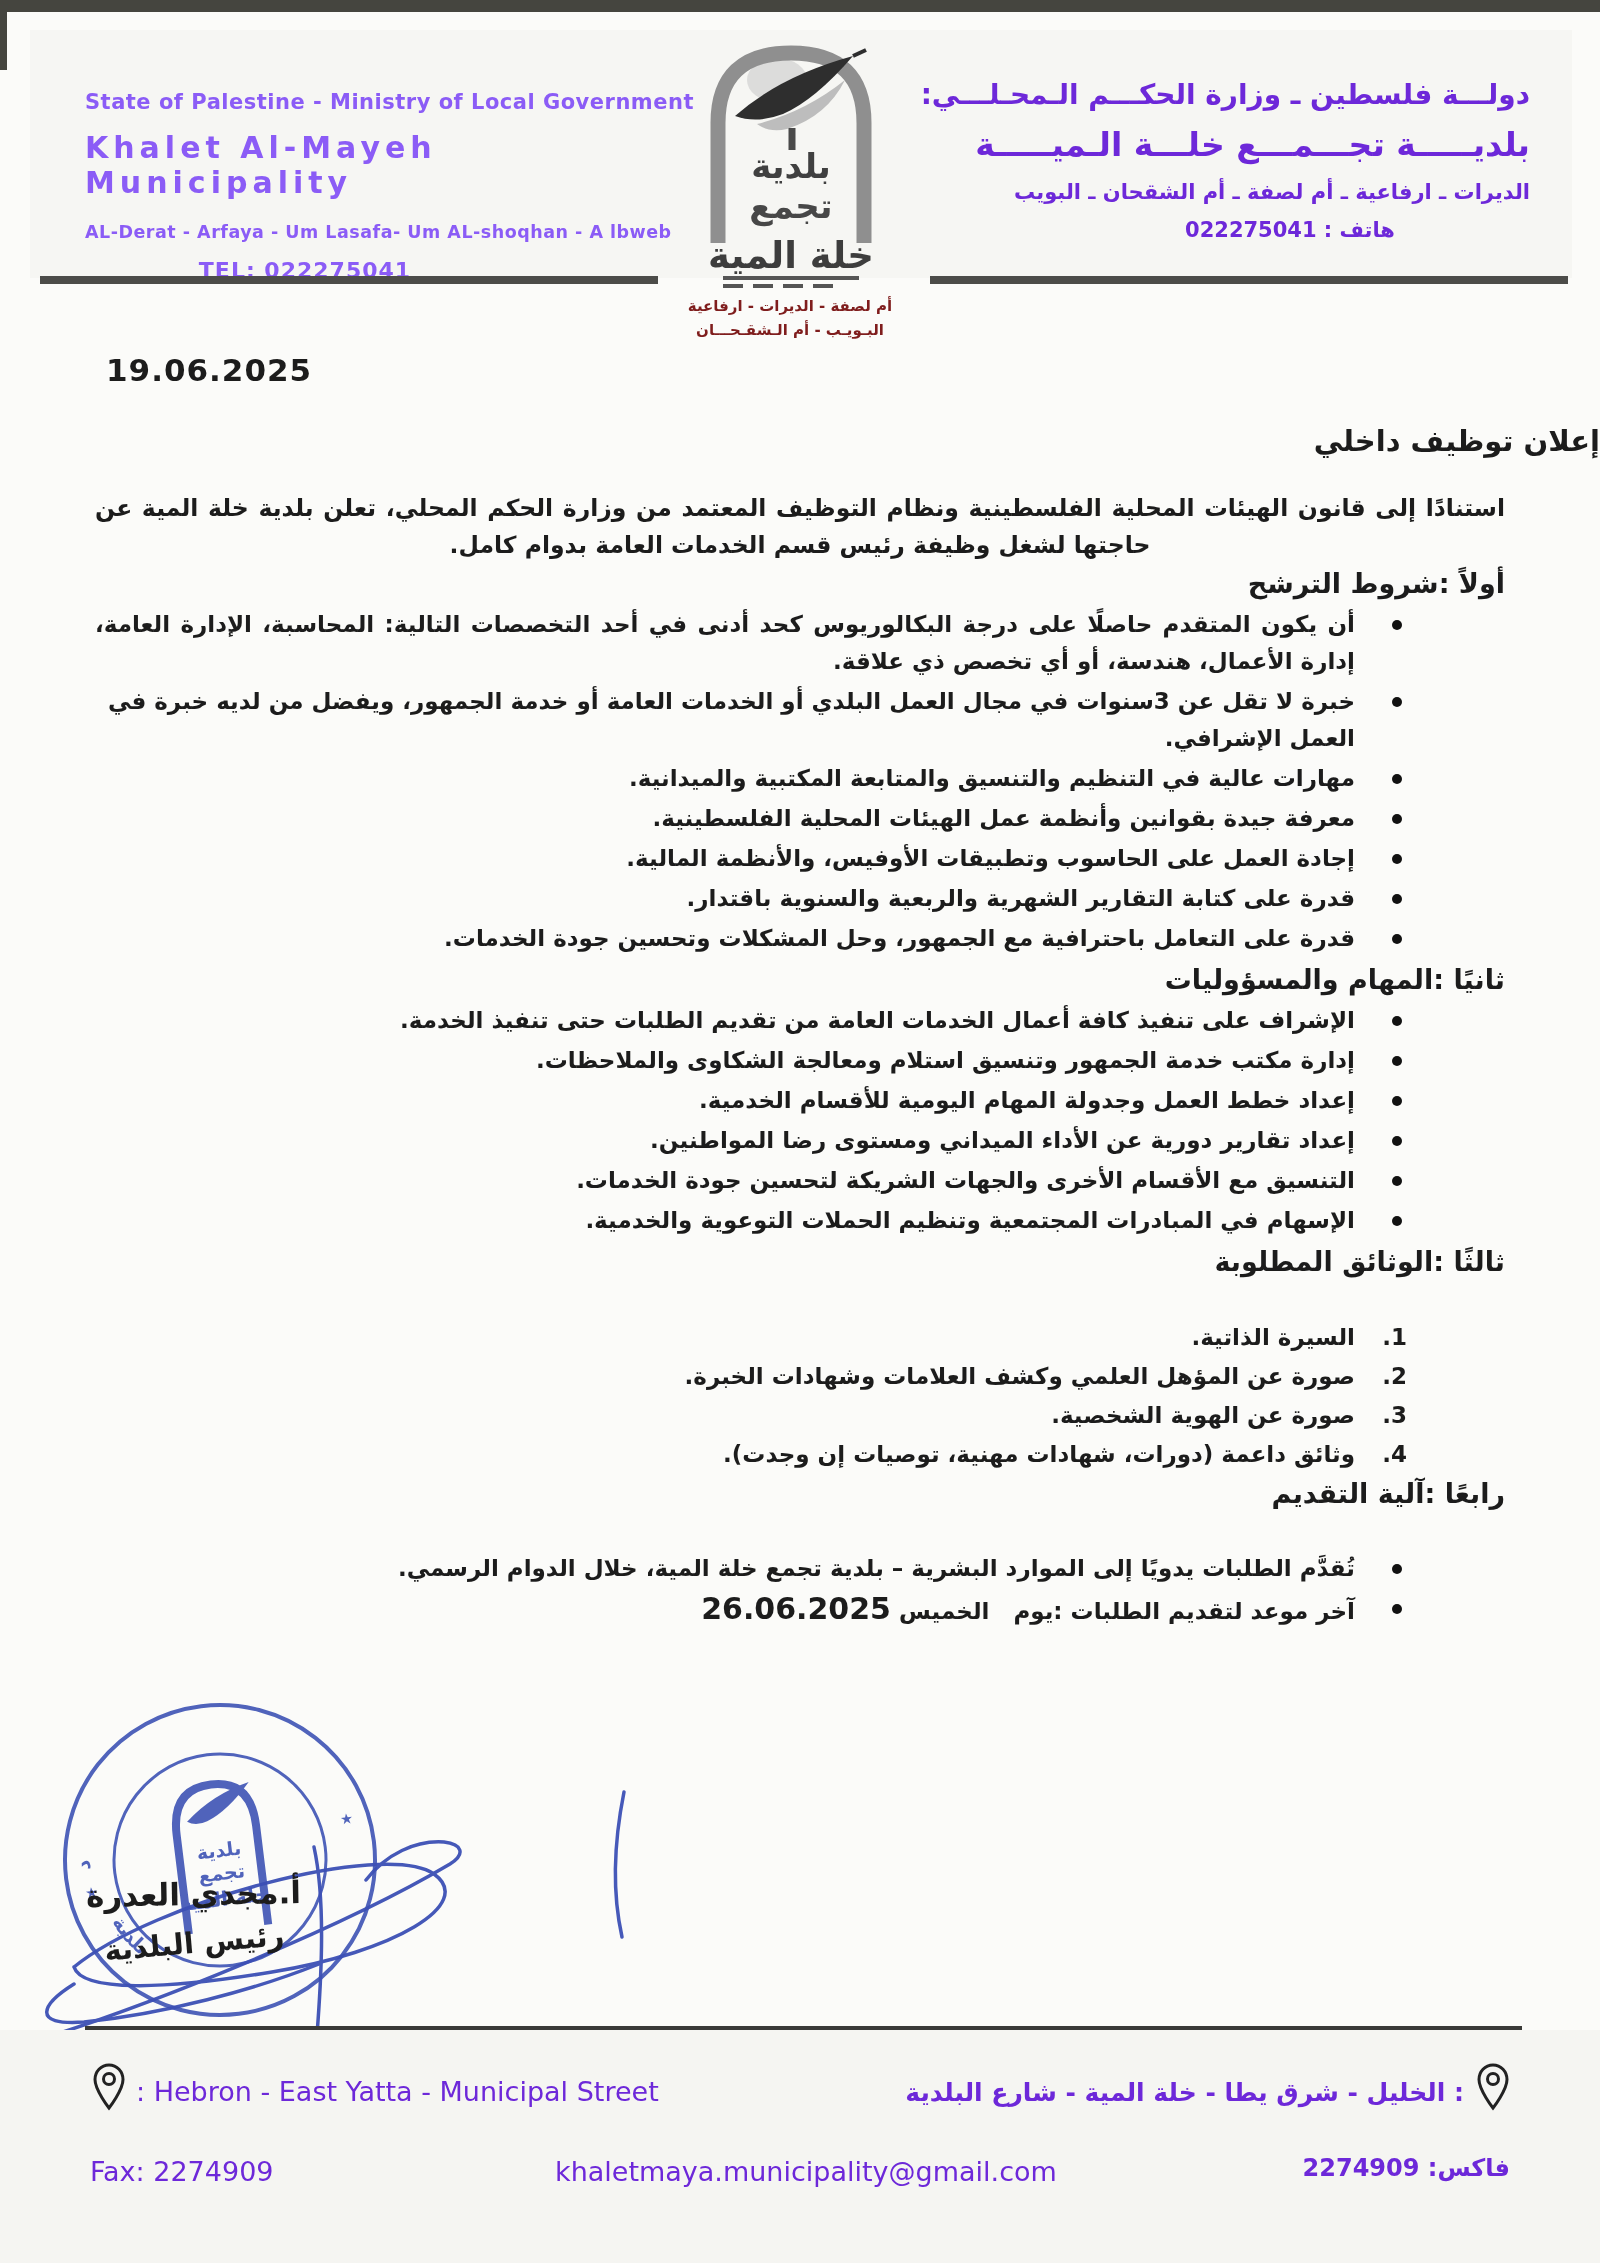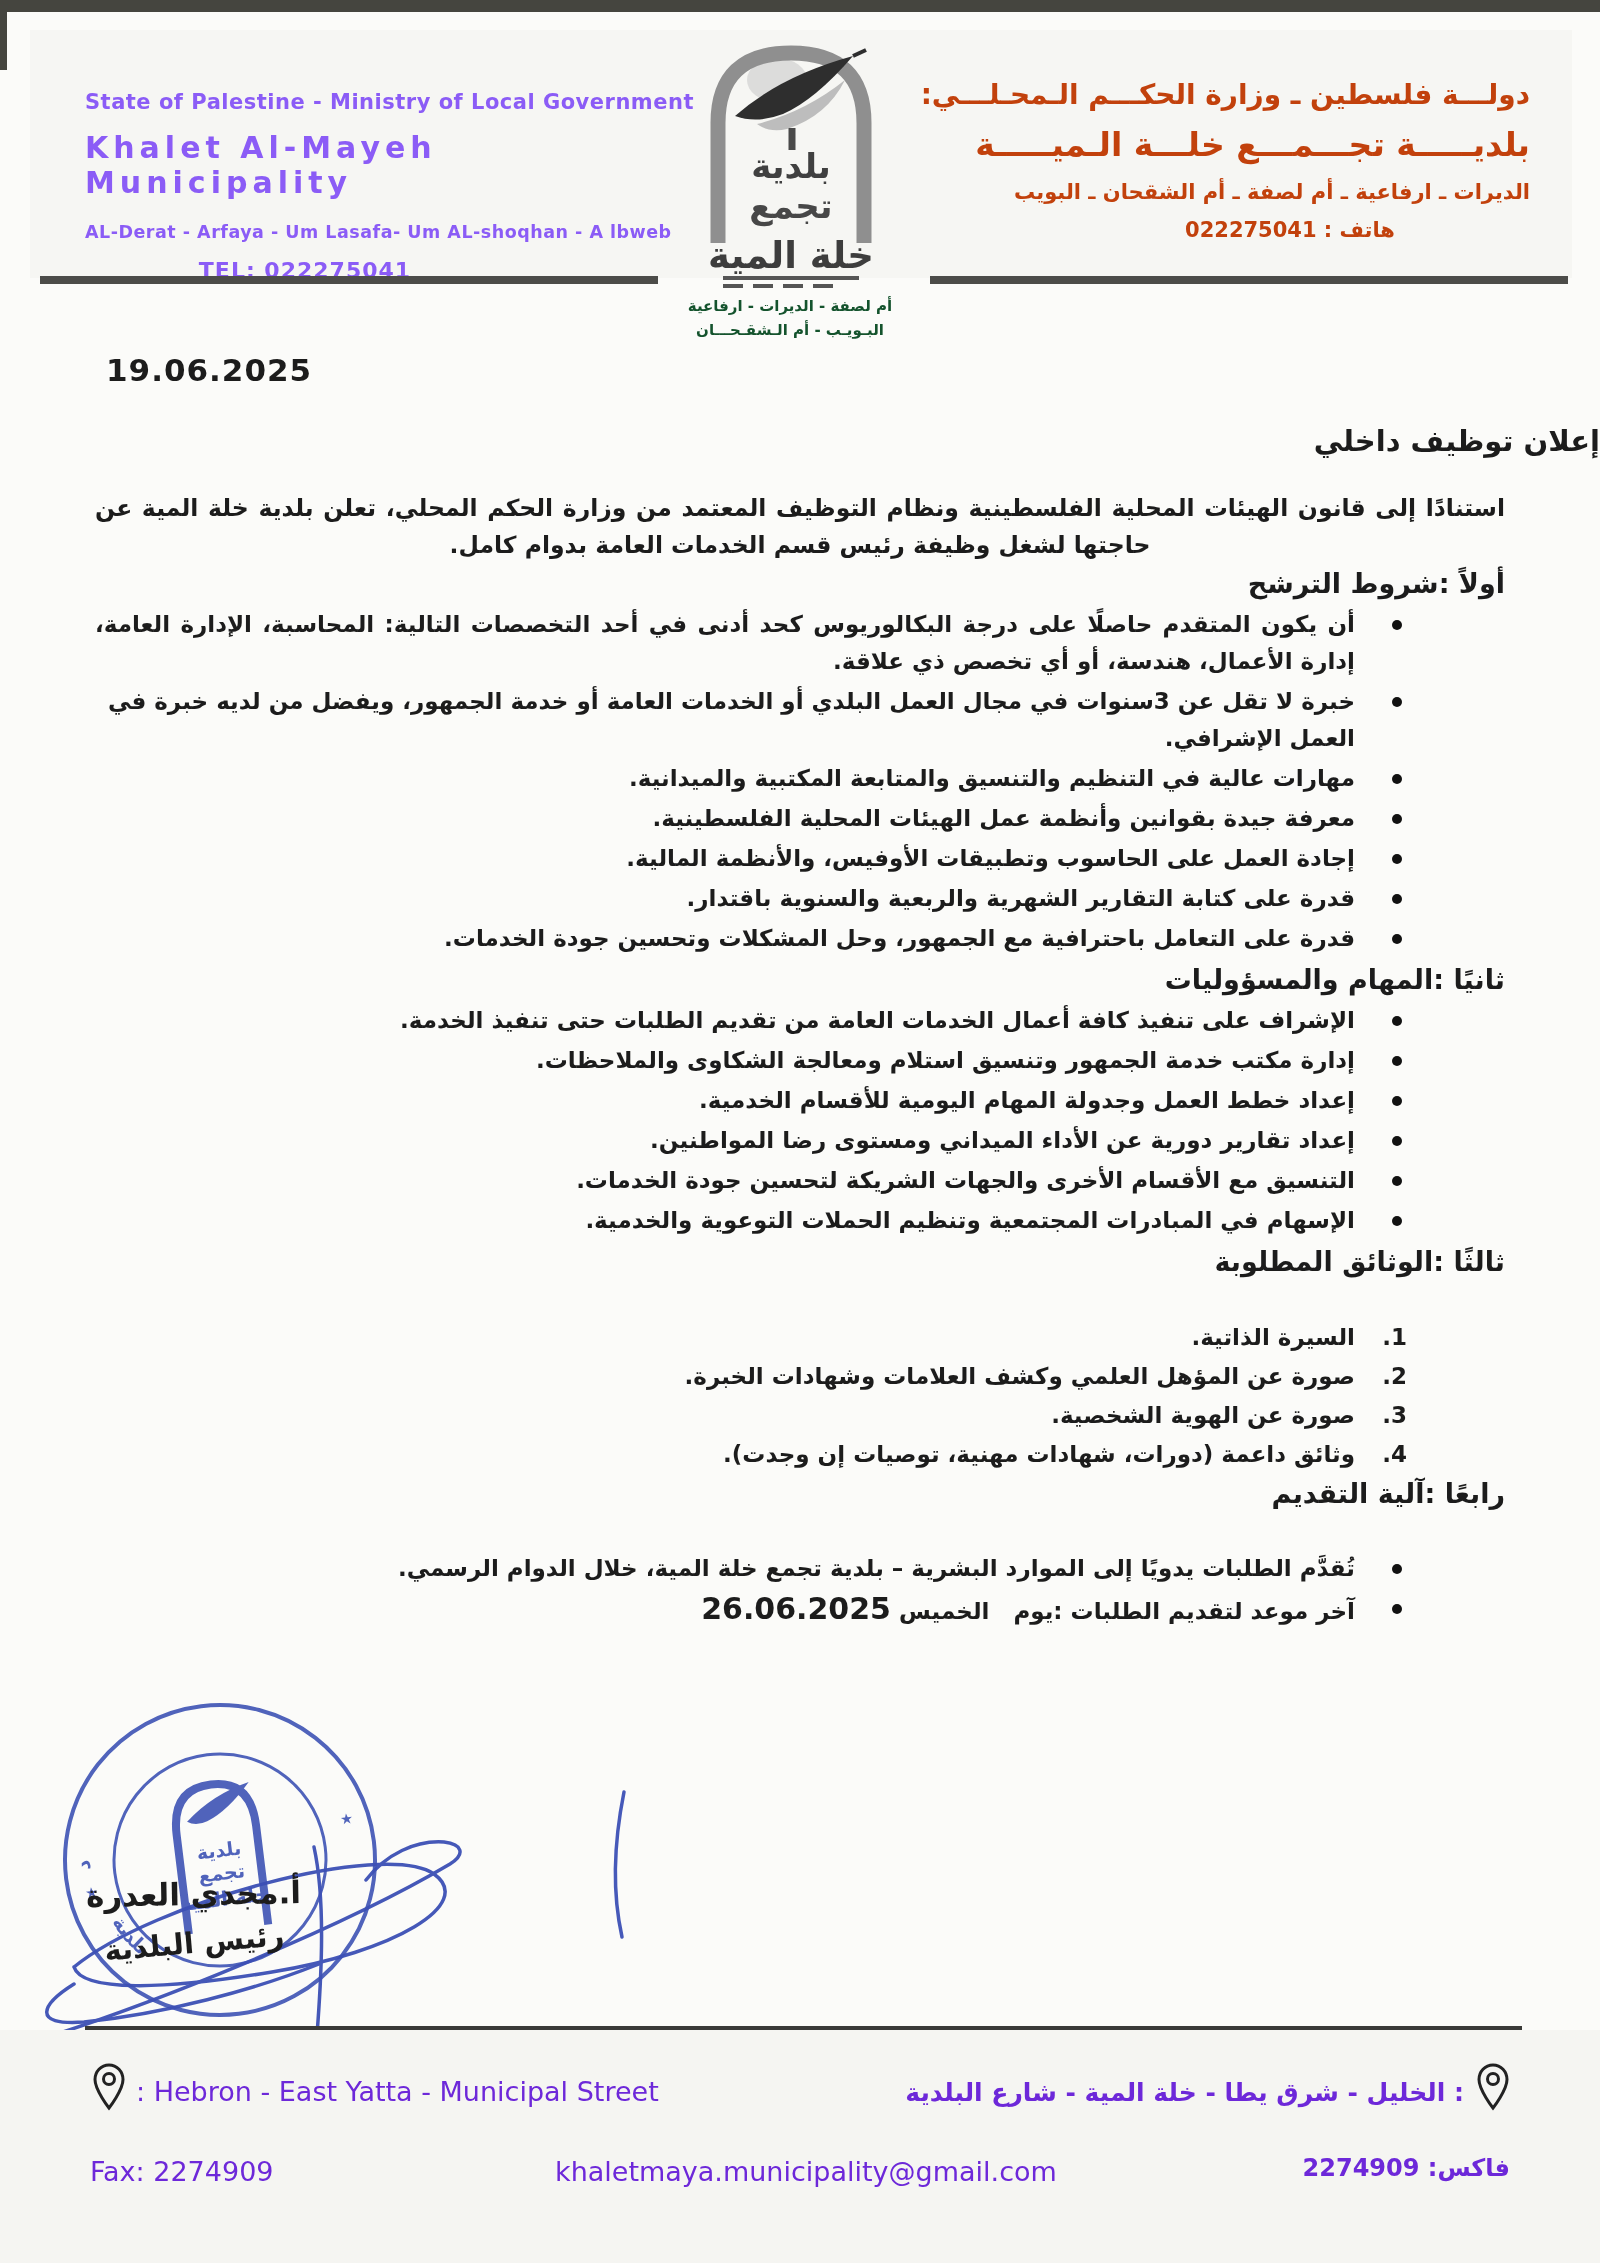--- a/index.html
+++ b/index.html
@@ -17,31 +17,31 @@
   .scan-bar-top{position:absolute;top:0;left:0;width:100%;height:12px;background:#45453f;}
   .scan-bar-left{position:absolute;top:0;left:0;width:7px;height:70px;background:#45453f;}
 
   
   .header-band{position:absolute;top:30px;left:30px;right:28px;height:248px;background:#f6f6f3;}
   .hdr-left{position:absolute;left:55px;top:60px;width:630px;color:#8b5cf6;}
   .hdr-left .l1{font-size:21px;font-weight:700;letter-spacing:.5px;}
   .hdr-left .l2{font-size:30px;font-weight:700;letter-spacing:5px;margin-top:16px;}
   .hdr-left .l3{font-size:17.5px;font-weight:700;letter-spacing:.5px;margin-top:22px;}
   .hdr-left .tel{font-size:22px;font-weight:700;margin-top:16px;text-align:center;width:440px;letter-spacing:1px;}
-  .hdr-right{position:absolute;right:42px;top:48px;width:610px;direction:rtl;text-align:right;color:#c2410c;}
+  .hdr-right{position:absolute;right:42px;top:48px;width:610px;direction:rtl;text-align:right;color:#6d28d9;}
   .hdr-right .l1{font-size:28px;font-weight:800;}
   .hdr-right .l2{font-size:33px;font-weight:800;margin-top:14px;}
   .hdr-right .l3{font-size:21px;font-weight:800;margin-top:16px;}
   .hdr-right .tel{font-size:21px;font-weight:700;margin-top:14px;text-align:center;width:480px;}
   .rule{position:absolute;top:276px;height:8px;background:#4c4c49;}
   .rule.left{left:40px;width:618px;}
   .rule.right{right:32px;width:638px;}
 
   .logo-wrap{position:absolute;left:665px;top:28px;width:250px;height:312px;text-align:center;}
-  .logo-sub{direction:rtl;font-size:15px;font-weight:800;color:#14532d;line-height:24px;}
+  .logo-sub{direction:rtl;font-size:15px;font-weight:800;color:#7f1d1d;line-height:24px;}
 
   
   .doc-date{position:absolute;left:106px;top:352px;font-size:31px;font-weight:700;letter-spacing:1px;}
   .doc-title{position:absolute;left:0;right:0;top:424px;direction:rtl;
              font-size:29px;font-weight:800;}
   .content{position:absolute;left:95px;right:95px;top:490px;direction:rtl;}
   .intro{font-size:23.5px;font-weight:700;line-height:37px;text-align:justify;text-align-last:center;}
   h2.sec{font-size:27px;font-weight:800;margin:0;line-height:40px;}
   .sec1{margin-top:62px;}
   .sec2{margin-top:54px;}

